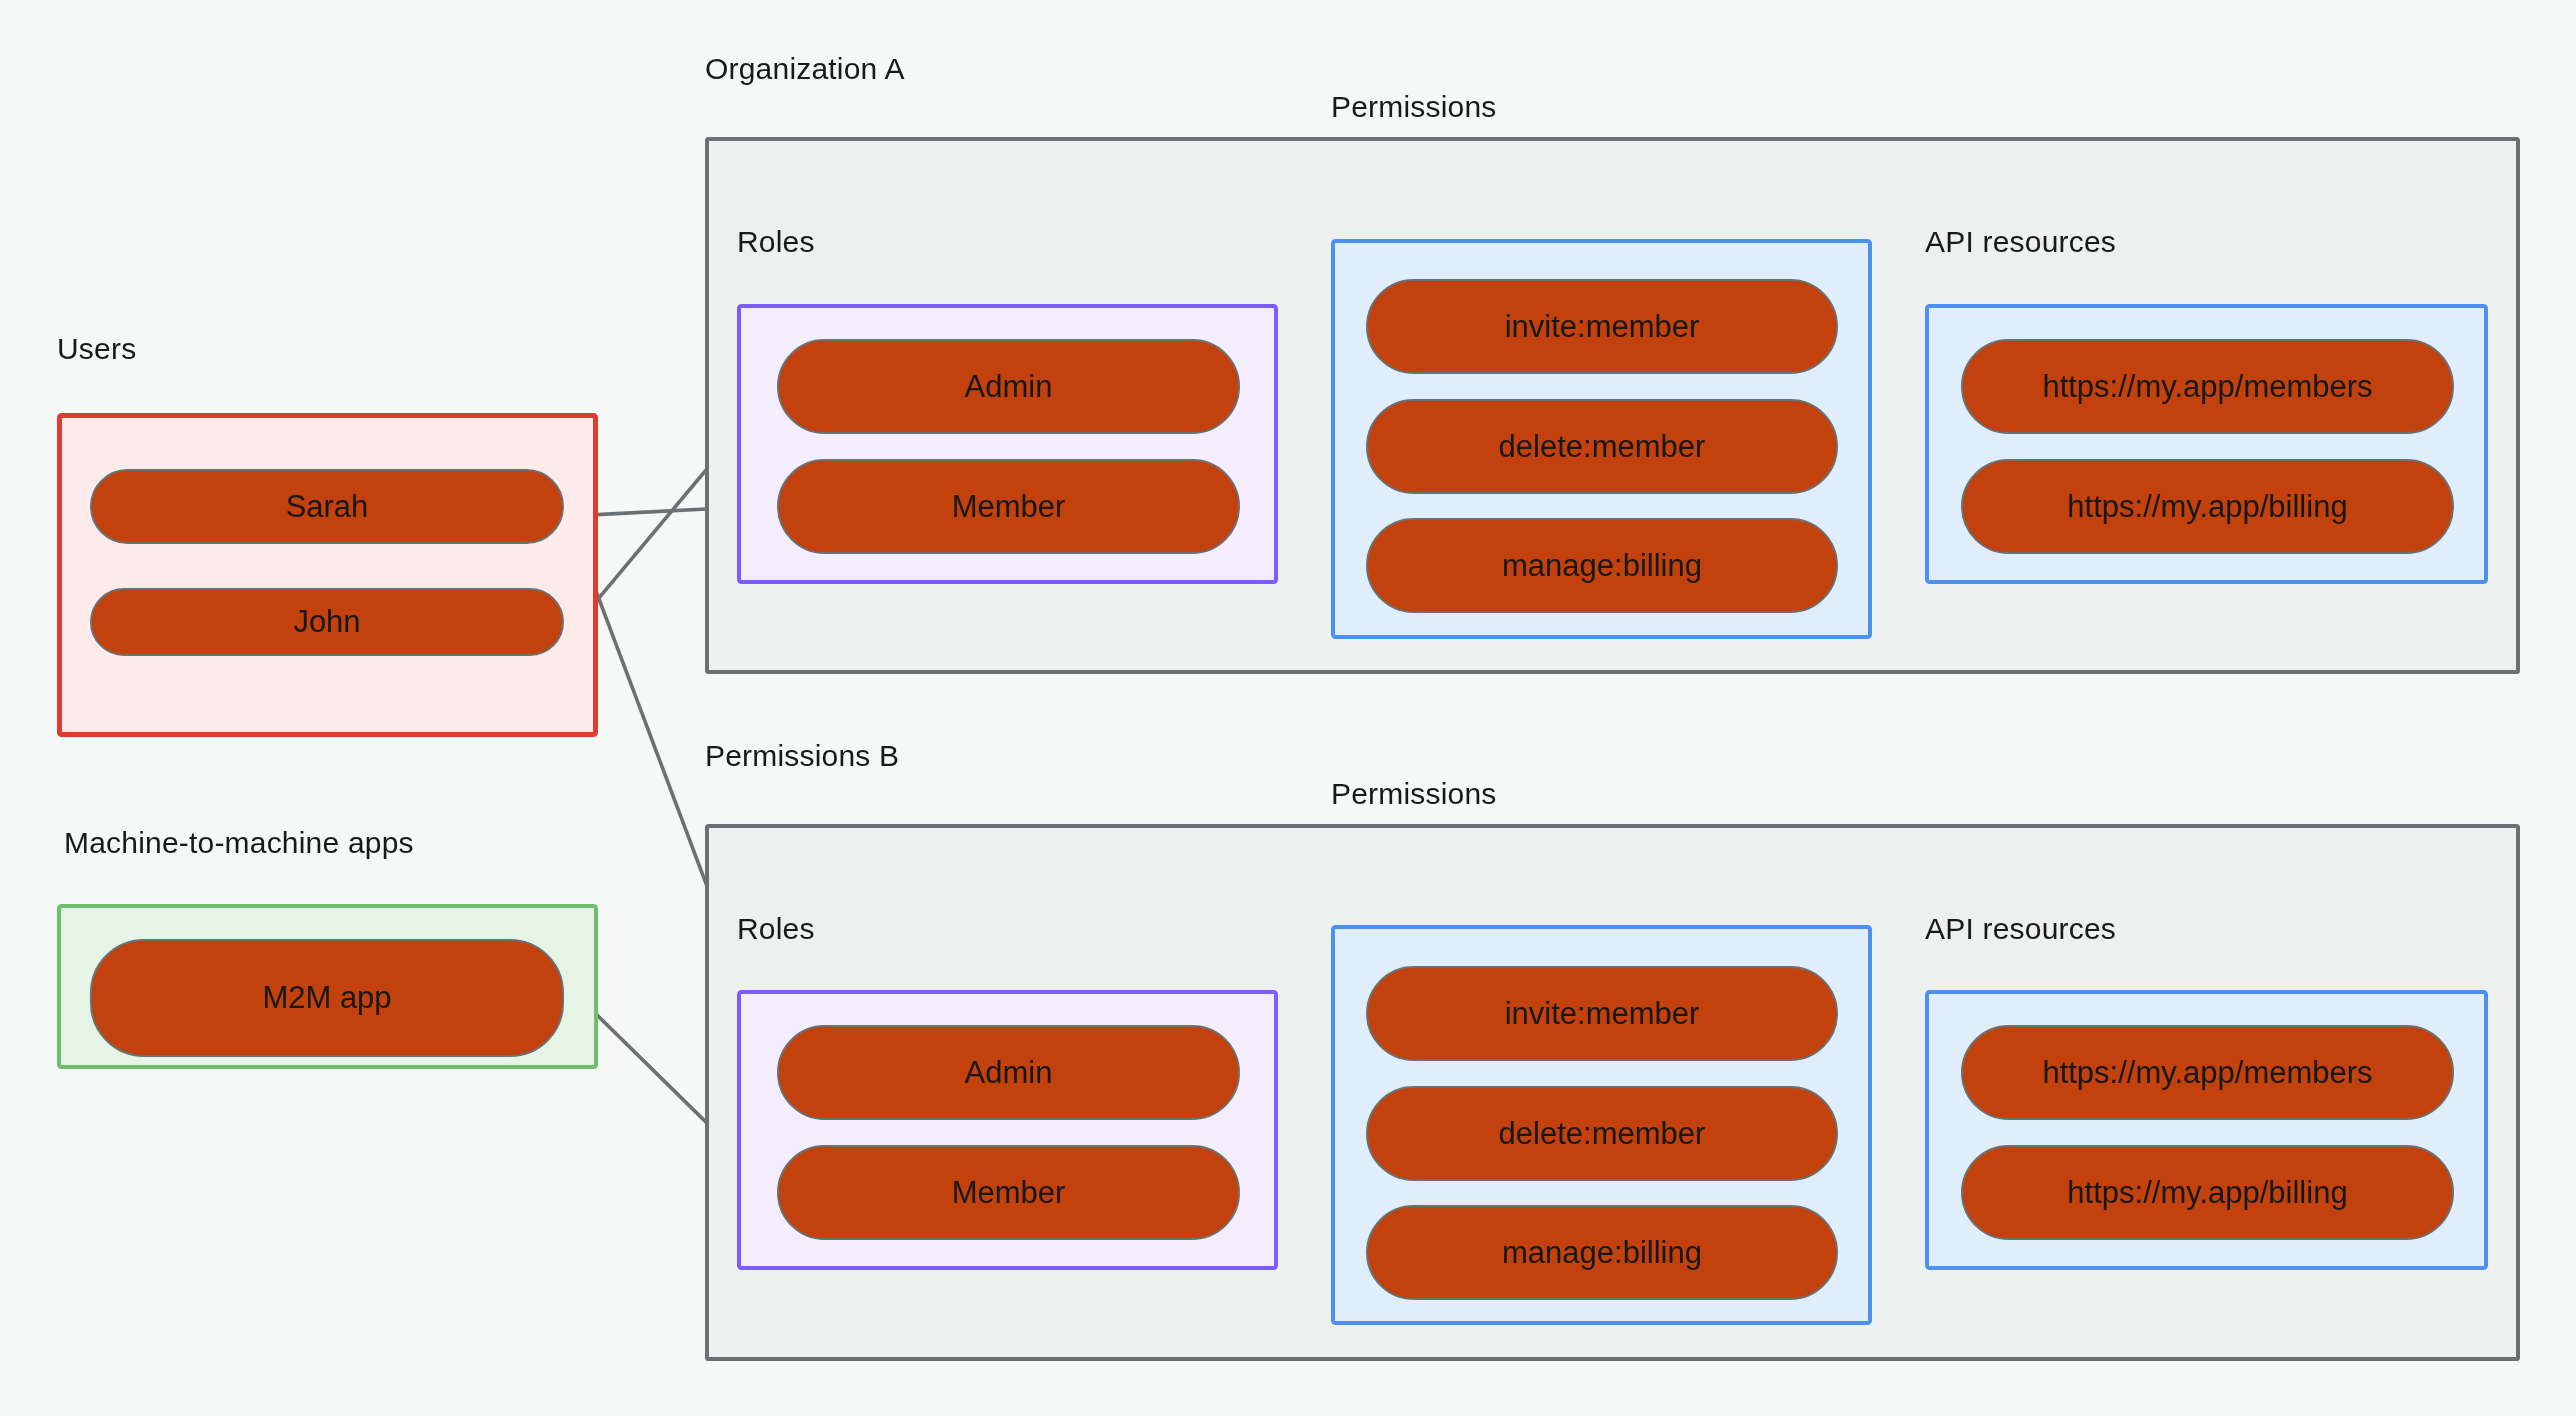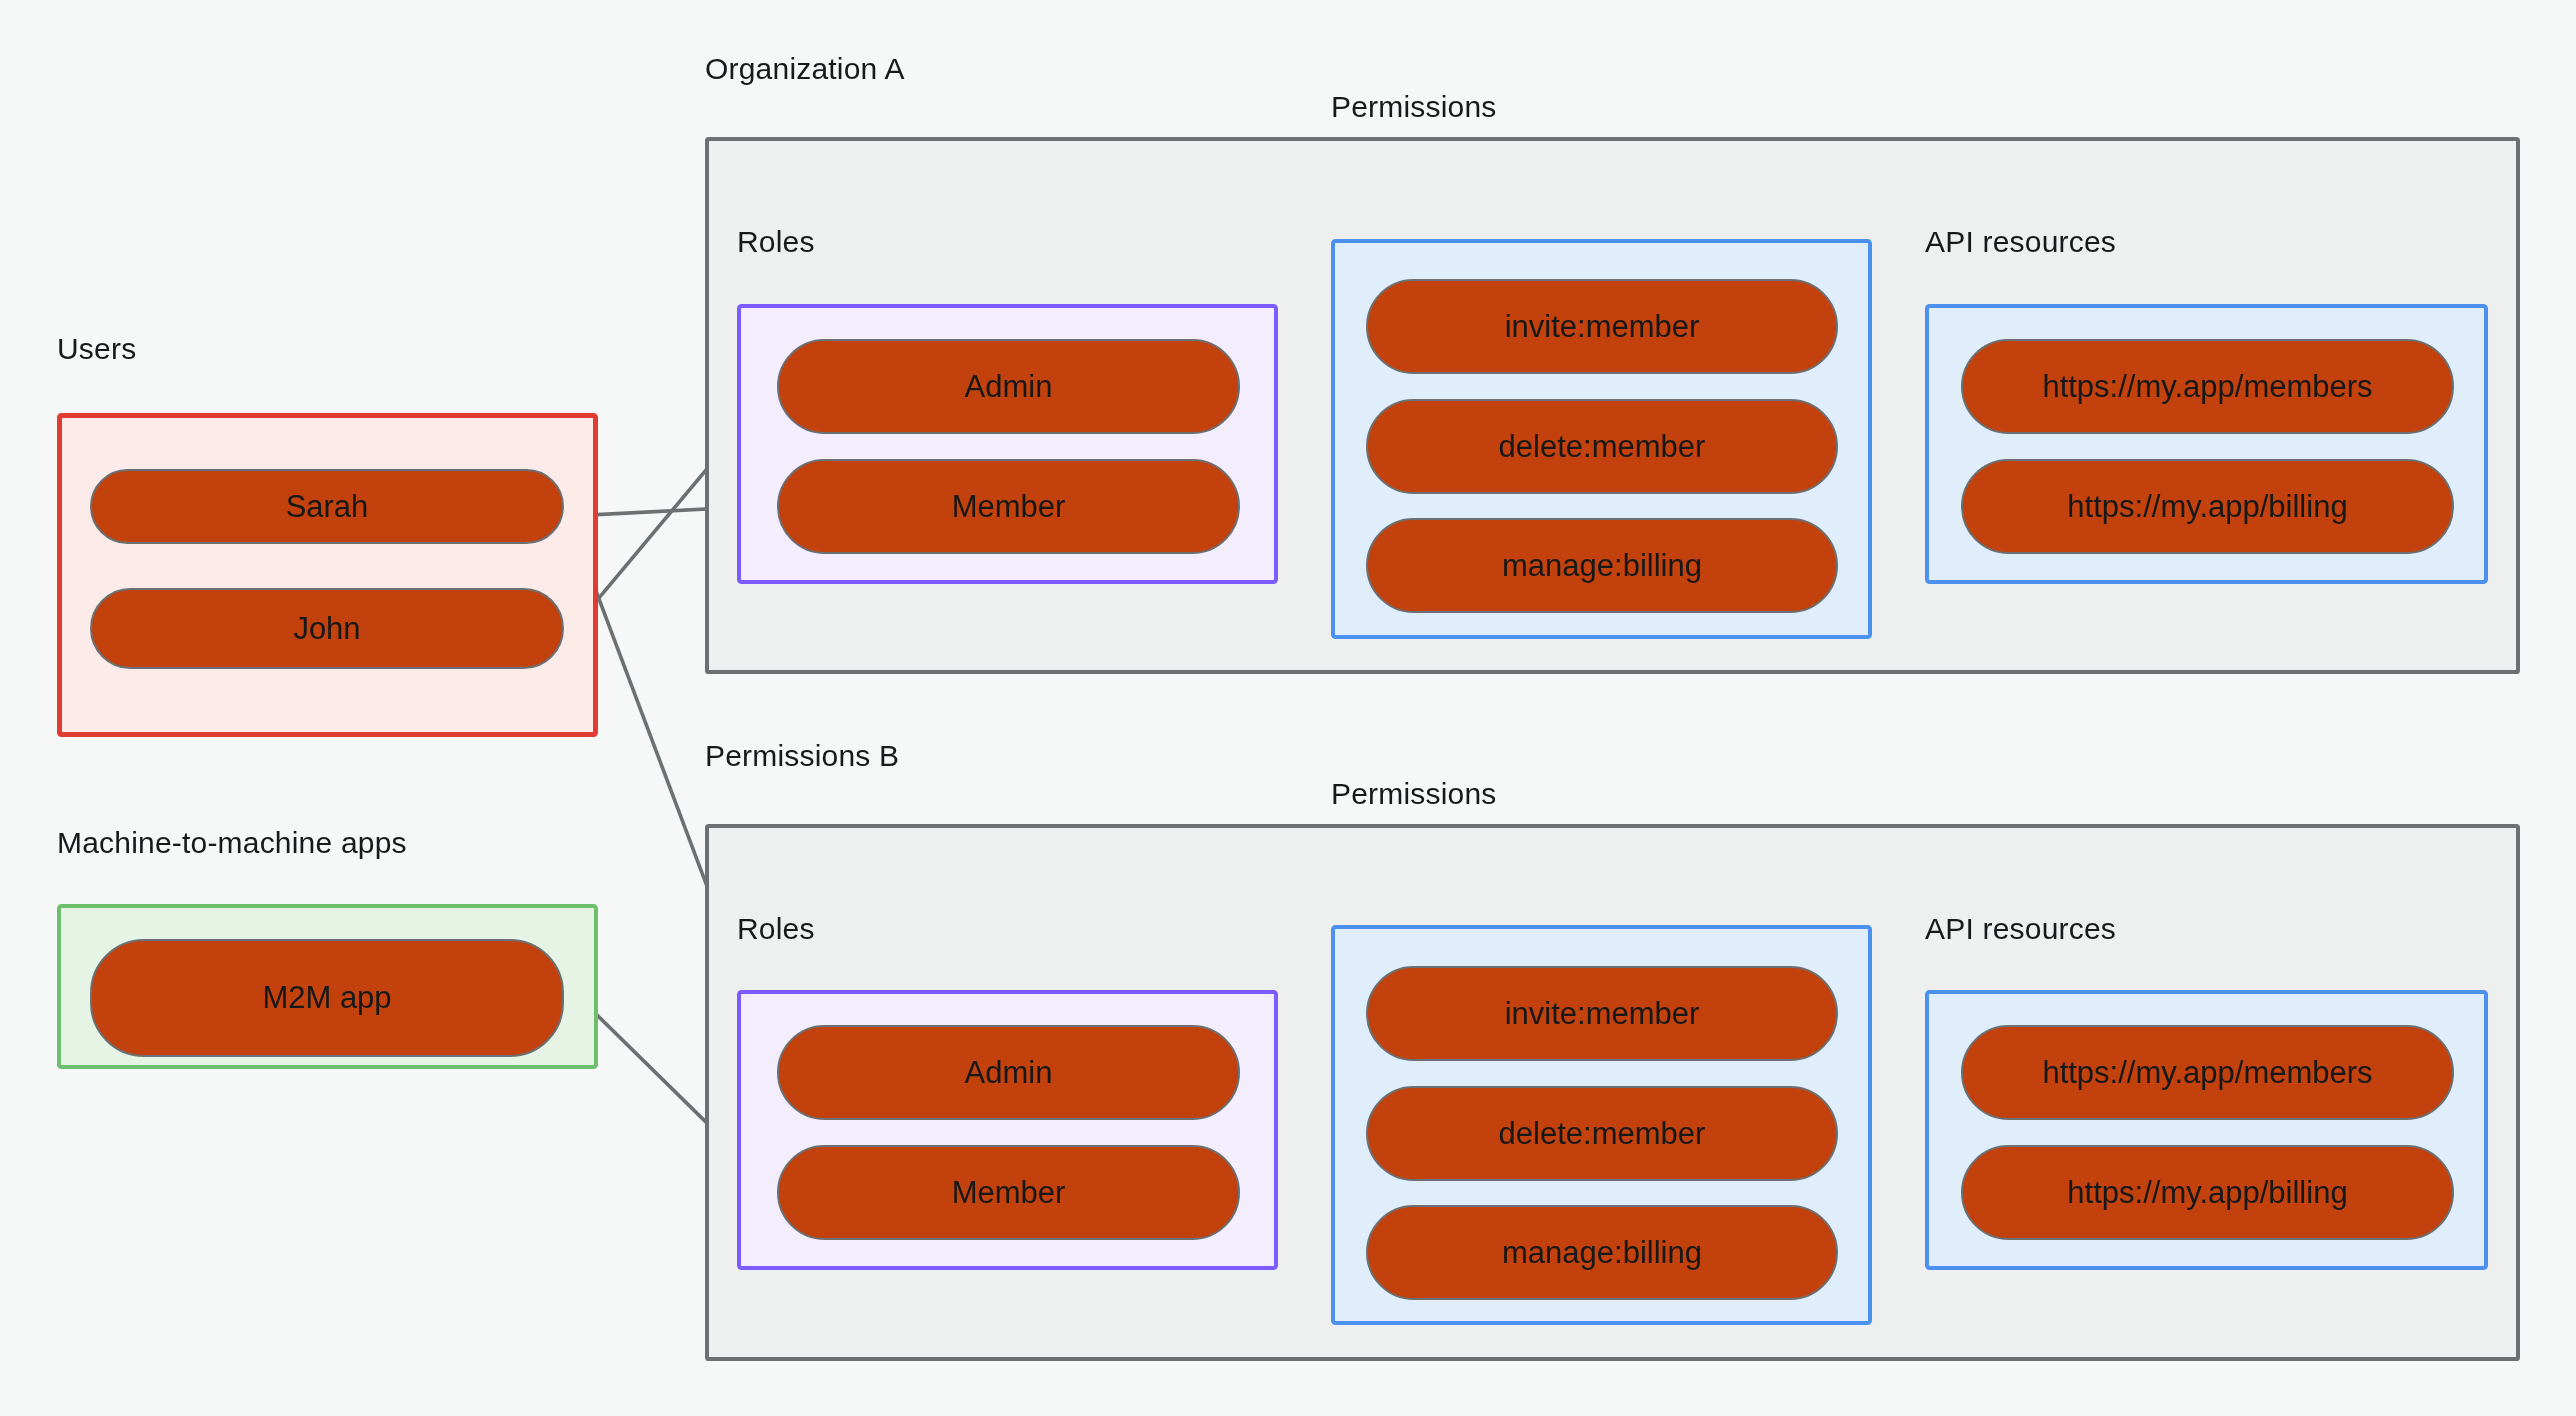--- a/index.html
+++ b/index.html
@@ -91,23 +91,23 @@
       <circle cx="1516" cy="1257" r="11"></circle>
       <circle cx="1516" cy="1389" r="11"></circle>
       <circle cx="2176" cy="1190" r="11"></circle>
       <circle cx="2176" cy="1323" r="11"></circle>
     </g>
   </svg>
 
   <div class="grp-label" style="left:57px;top:332px;">Users</div>
   <div class="container red-box" style="left:57px;top:413px;width:541px;height:324px;"></div>
   <div class="pill" style="left:90px;top:469px;width:474px;height:75px;">Sarah</div>
-  <div class="pill" style="left:90px;top:588px;width:474px;height:81px;">John</div>
+  <div class="pill" style="left:90px;top:588px;width:474px;height:68px;">John</div>
 
-  <div class="grp-label" style="left:57px;top:826px;">Machine-to-machine apps</div>
+  <div class="grp-label" style="left:64px;top:826px;">Machine-to-machine apps</div>
   <div class="container green-box" style="left:57px;top:904px;width:541px;height:165px;"></div>
   <div class="pill" style="left:90px;top:939px;width:474px;height:118px;">M2M app</div>
 
   <div class="grp-label" style="left:705px;top:52px;">Organization A</div>
   <div class="container org-box" style="left:705px;top:137px;width:1815px;height:537px;"></div>
 
   <div class="grp-label" style="left:737px;top:225px;">Roles</div>
   <div class="container purple-box" style="left:737px;top:304px;width:541px;height:280px;"></div>
   <div class="pill" style="left:777px;top:339px;width:463px;height:95px;">Admin</div>
   <div class="pill" style="left:777px;top:459px;width:463px;height:95px;">Member</div>

